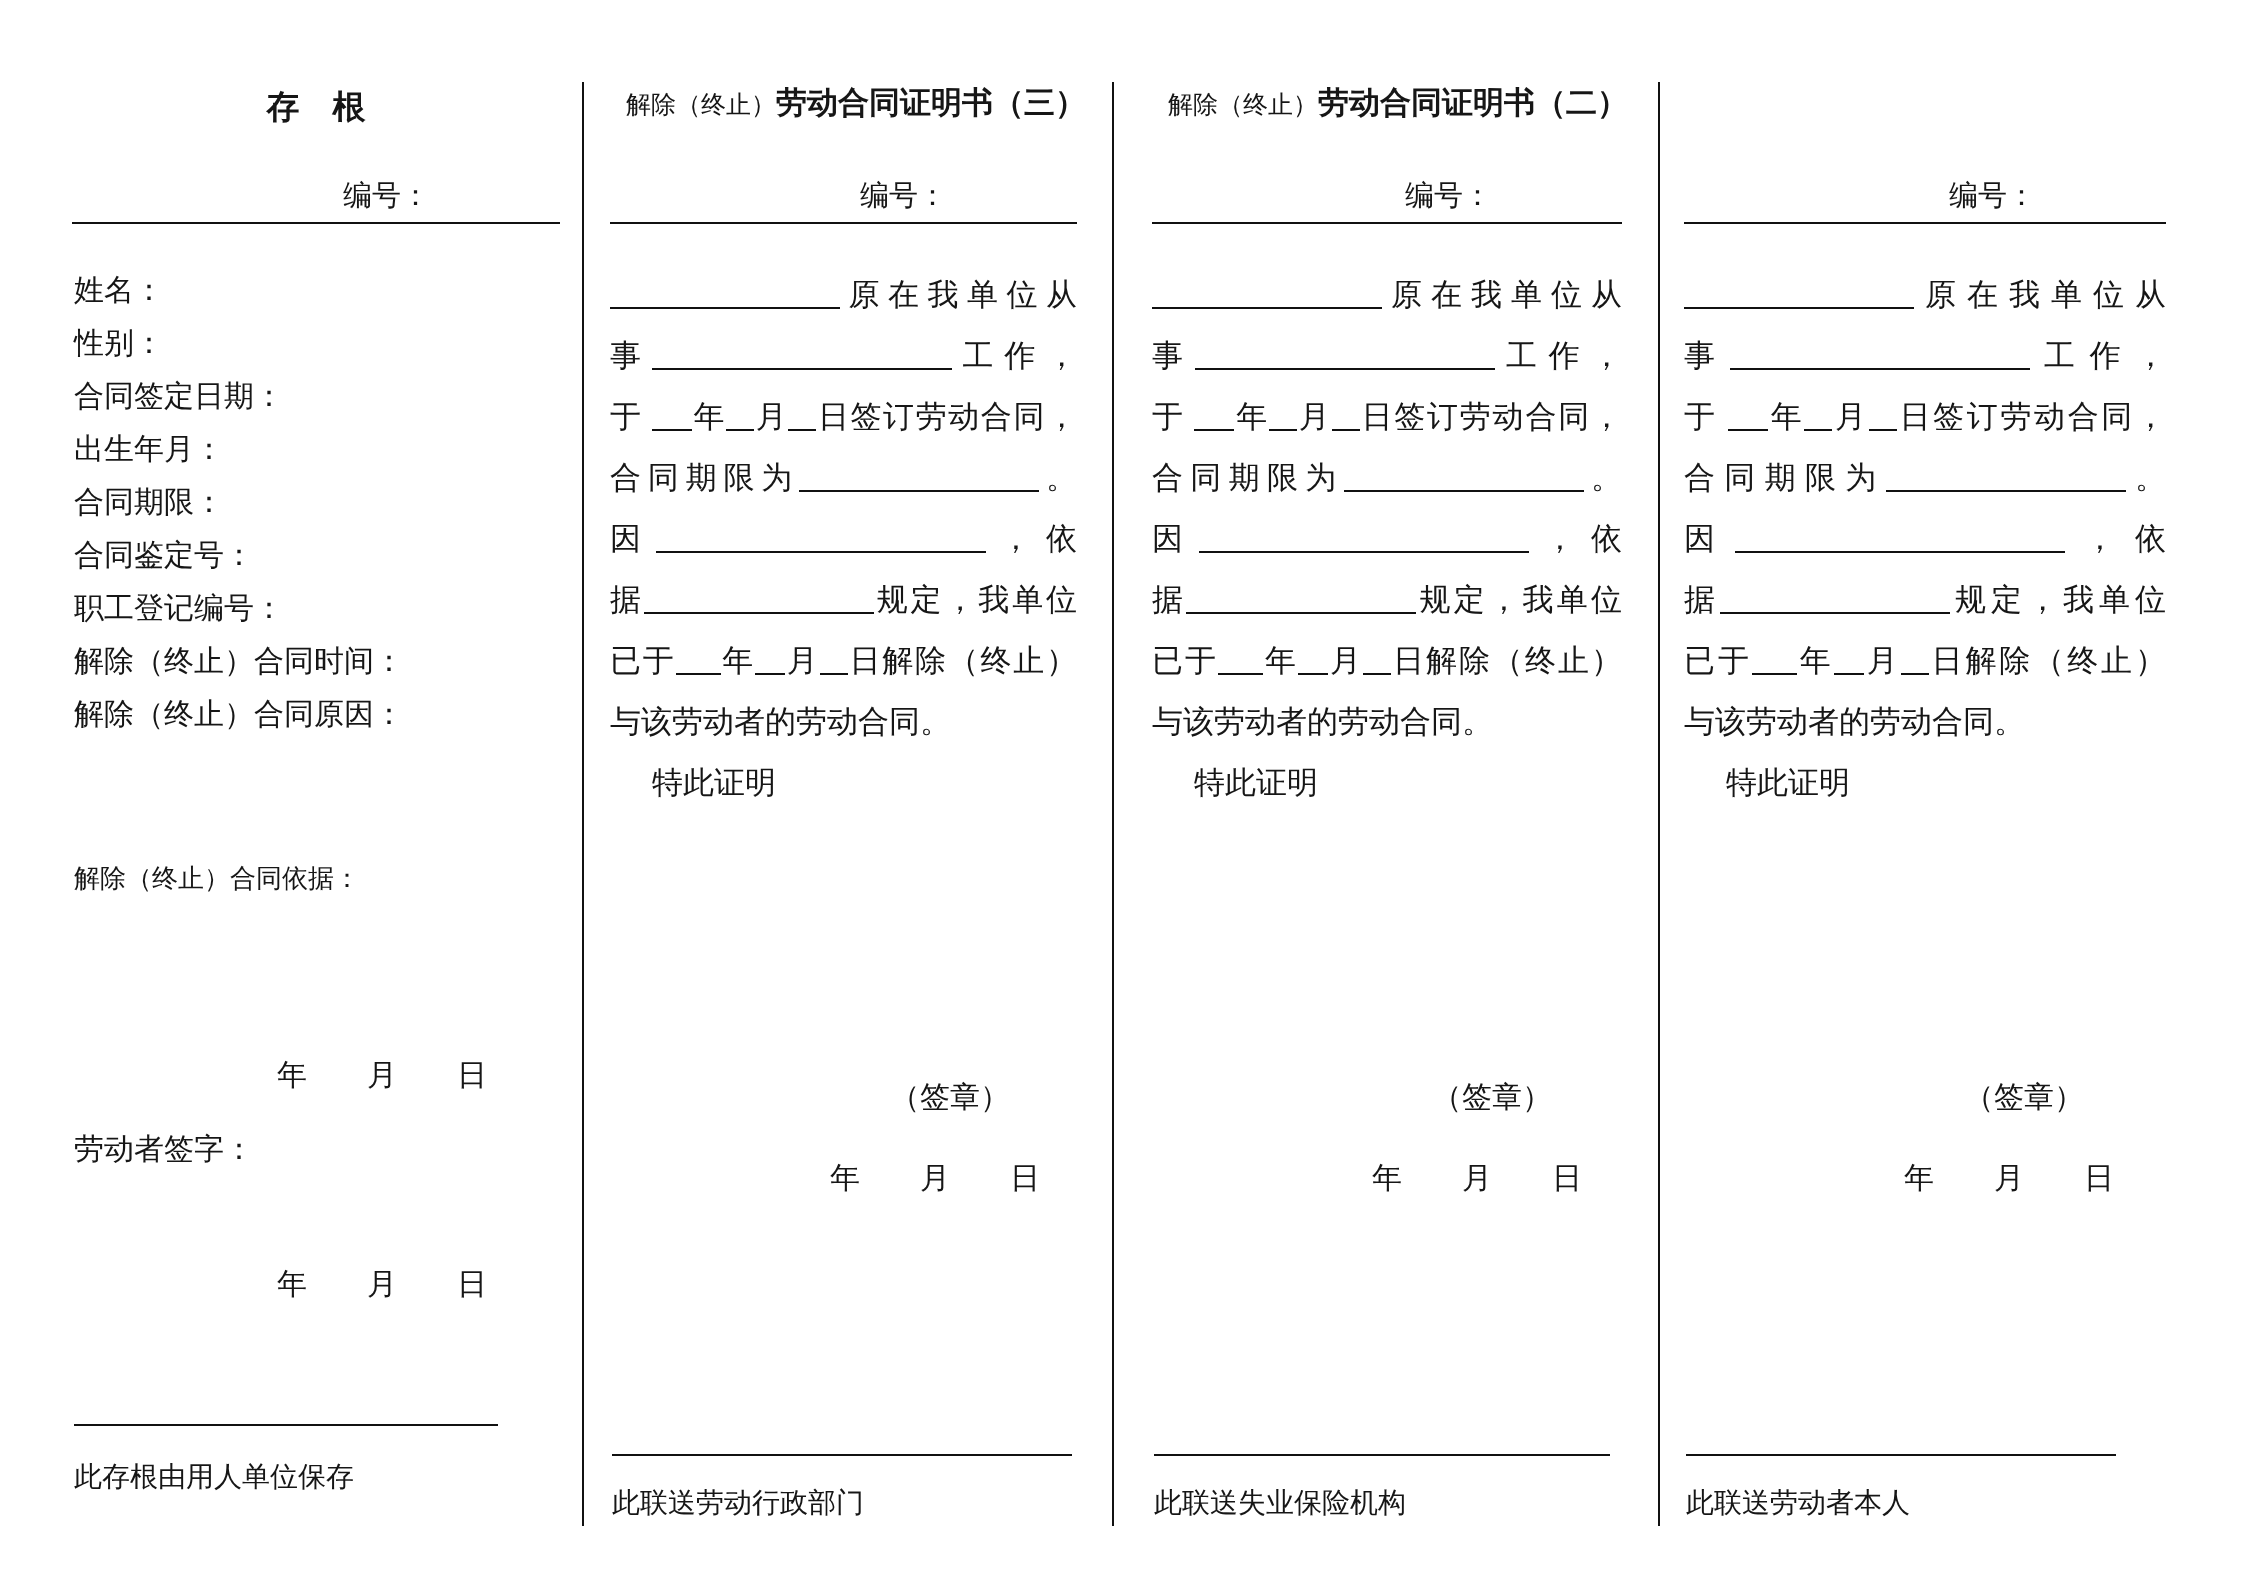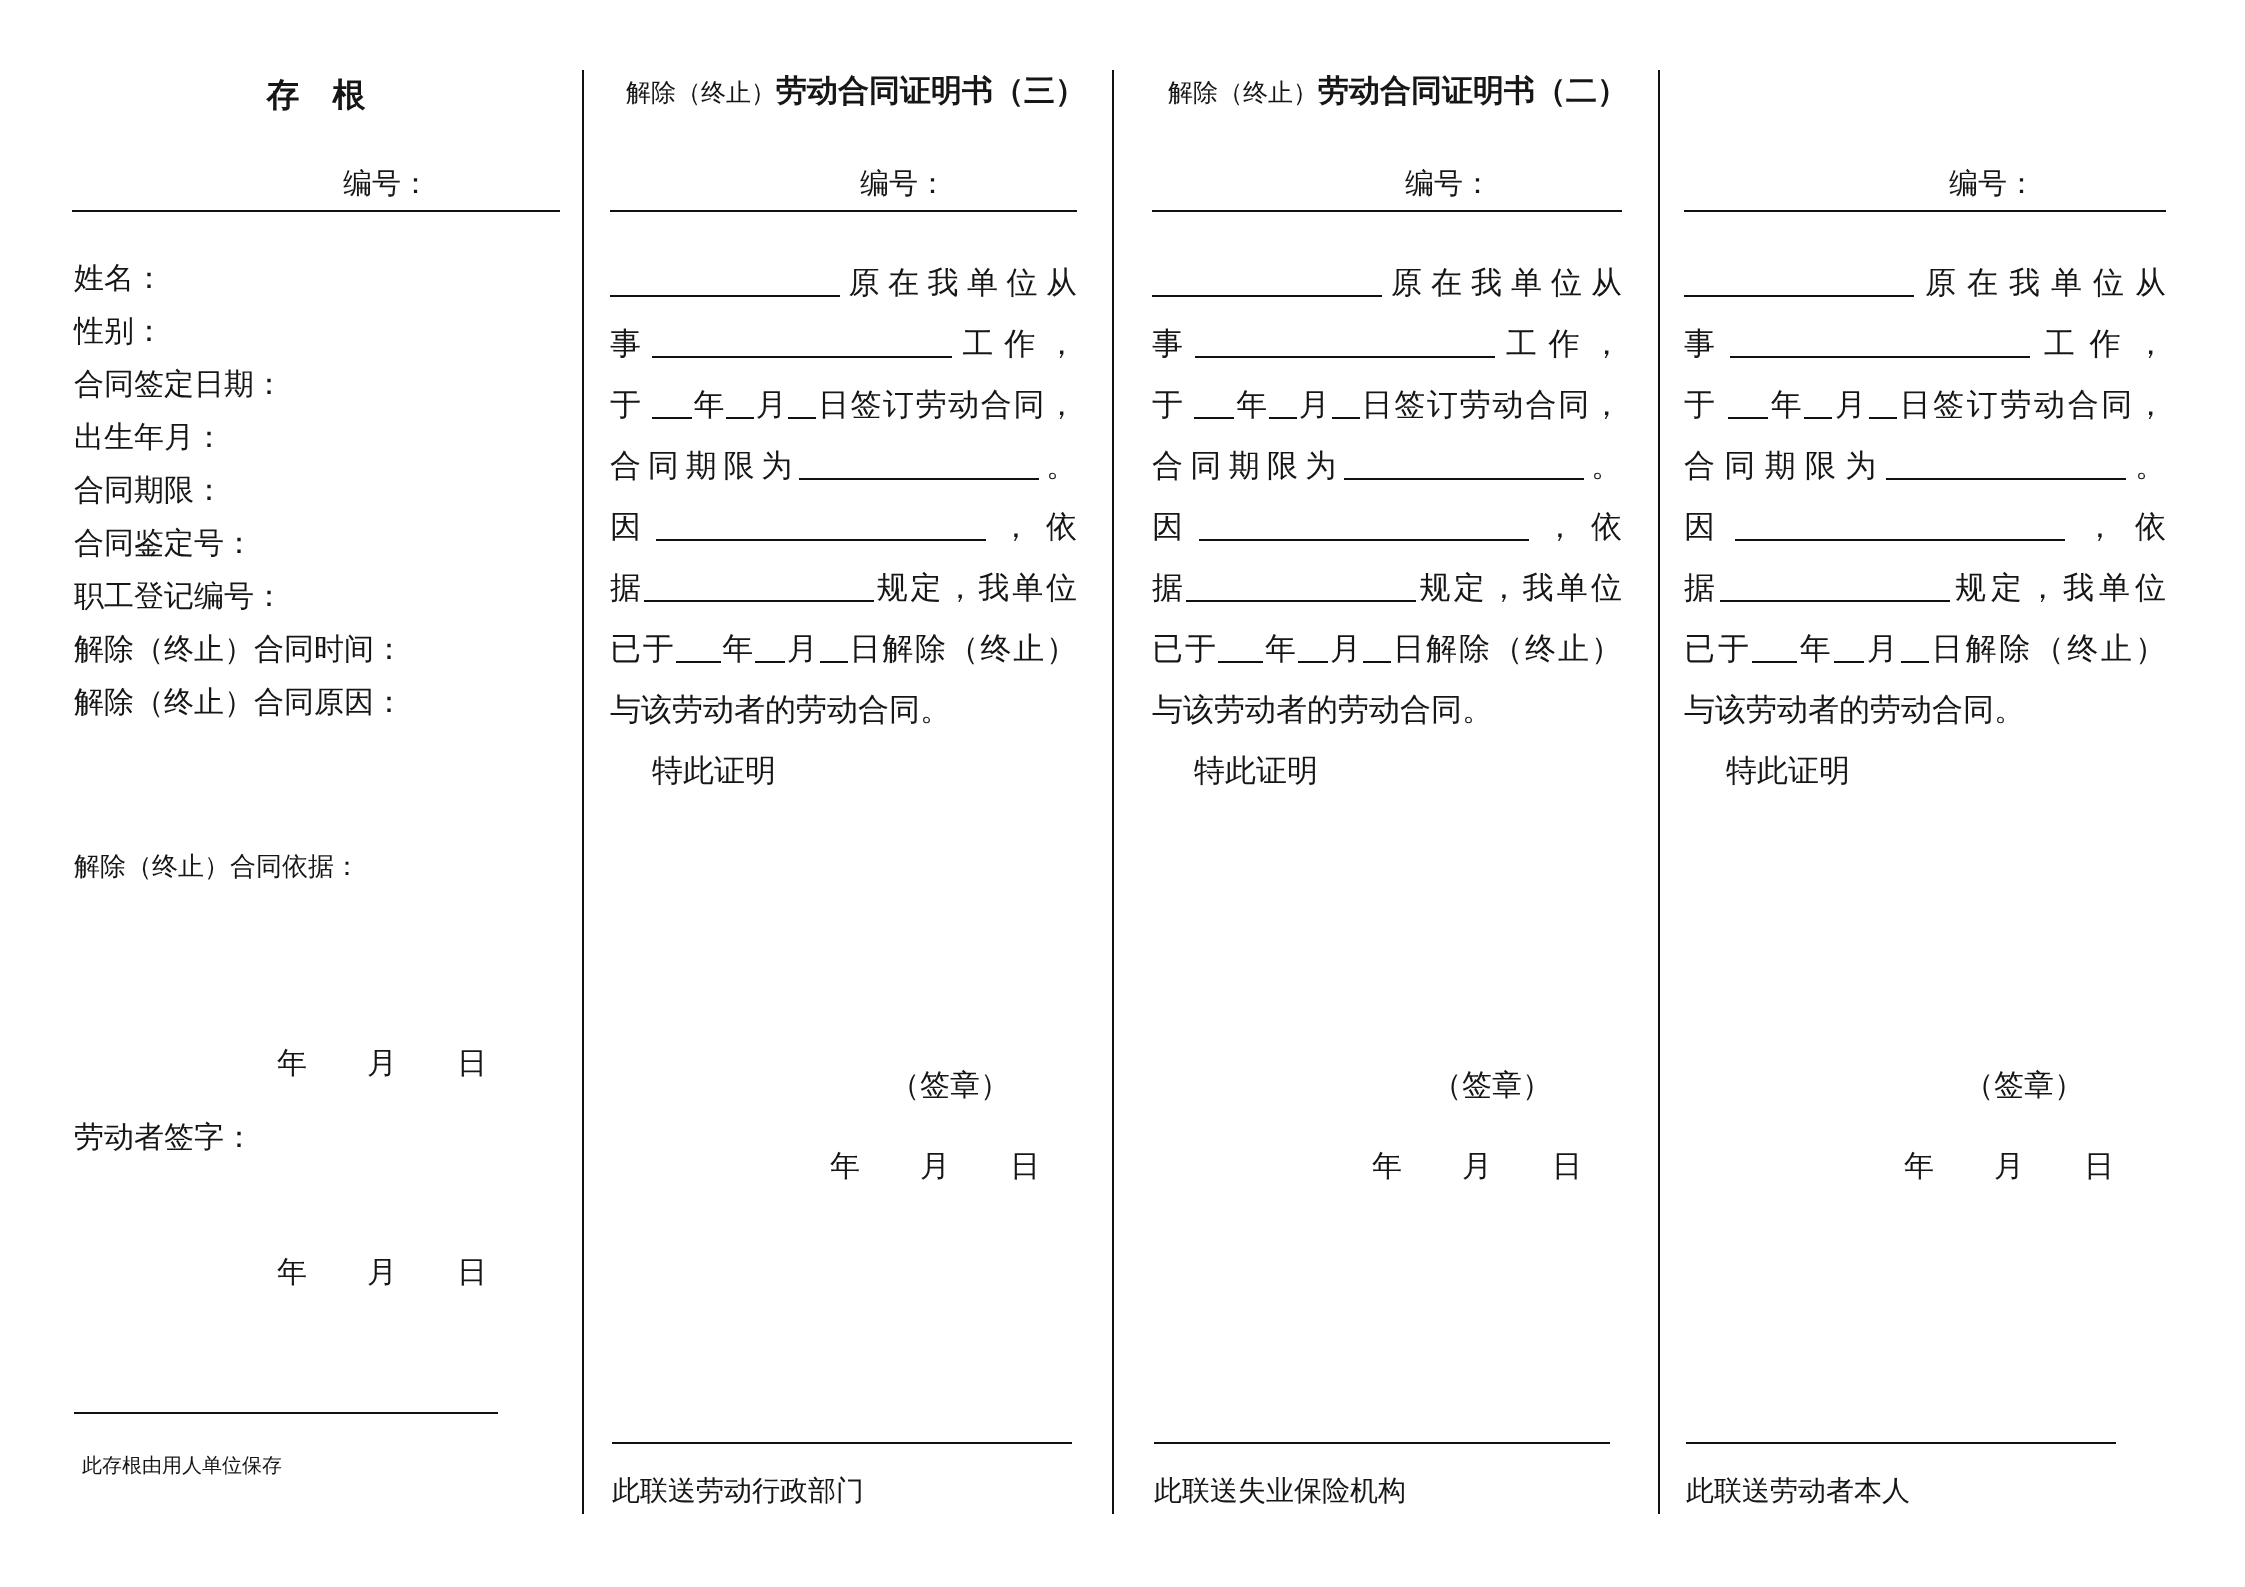--- a/index.html
+++ b/index.html
@@ -1,21 +1,21 @@
 <!DOCTYPE html>
 <html><head>
 <meta charset="utf-8">
 <style>
   html,body{margin:0;padding:0;}
   body{
     width:2245px;height:1587px;position:relative;background:#ffffff;
     font-family:"Liberation Serif","DejaVu Serif",serif;color:#161616;
     overflow:hidden;
   }
-  .page{position:absolute;left:0;top:0;width:2245px;height:1120px;background:#fff;}
+  .page{position:absolute;left:0;top:12px;width:2245px;height:1120px;background:#fff;}
   .divider{position:absolute;top:70px;height:1444px;width:2px;background:#111;}
   .div-1{left:582px;} .div-2{left:1112px;} .div-3{left:1658px;}
   .col{position:absolute;top:0;height:1587px;}
   .col-stub{left:72px;width:488px;}
   .col-c2{left:610px;width:467px;}
   .col-c3{left:1152px;width:470px;}
   .col-c4{left:1684px;width:482px;}
 
   
   .no-row{
@@ -33,21 +33,21 @@
   .stub-title{position:absolute;top:72px;left:0;width:100%;text-align:center;
     font-size:33px;font-weight:bold;line-height:46px;}
   .fields{position:absolute;top:251px;left:2px;width:484px;font-size:30px;}
   .field-line{height:53px;line-height:53px;white-space:nowrap;}
   .basis{position:absolute;top:845px;left:2px;font-size:26px;line-height:44px;white-space:nowrap;}
   .stub-date{position:absolute;left:0;font-size:30px;line-height:46px;padding-left:205px;white-space:nowrap;}
   .stub-date.d1{top:1040px;}
   .stub-date.d2{top:1249px;}
   .stub-sign{position:absolute;top:1115px;left:2px;font-size:30px;line-height:44px;}
   .stub-hline{position:absolute;top:1412px;left:2px;width:424px;height:2px;background:#111;}
-  .stub-footer{top:1448px;font-size:20px;margin-left:8px;}
+  .stub-footer{top:1448px;font-size:28px;}
 
   
   .cert-header{position:absolute;top:68px;left:0;width:100%;line-height:46px;white-space:nowrap;}
   .tpfx{font-size:25px;margin-left:16px;}
   .tmain{font-size:31px;font-weight:bold;}
   .cert-body{position:absolute;top:252px;left:0;width:100%;}
   .bline{font-size:31px;line-height:61px;height:61px;}
   .bline.j{text-align:justify;text-align-last:justify;}
   .bline.ind{text-indent:42px;}
   .u{display:inline-block;height:6px;border-bottom:2px solid #111;margin-bottom:-4px;}

